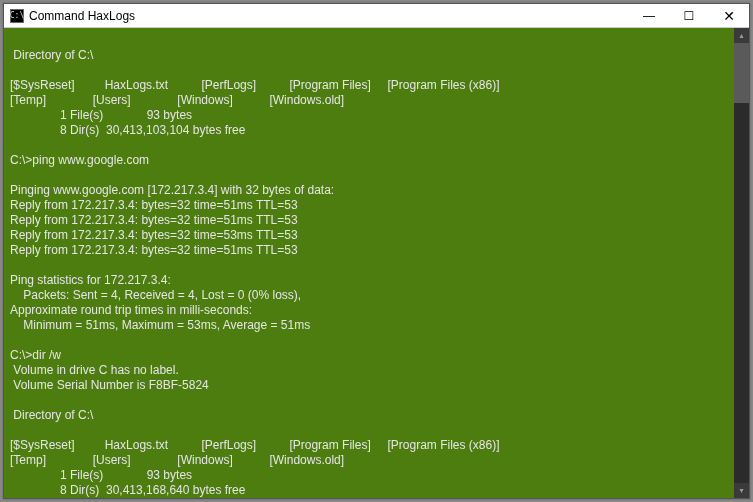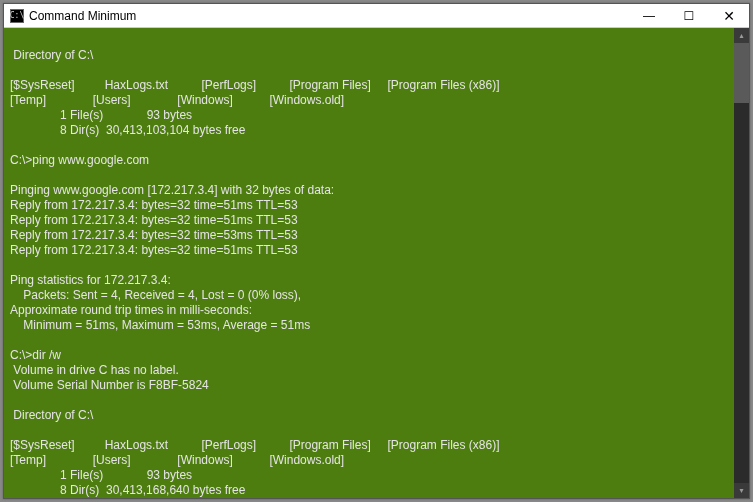--- a/index.html
+++ b/index.html
@@ -103,21 +103,21 @@
       height: 60px;
       background: #5a5a5a;
     }
   </style>
 </head>
 <body>
 
 <div class="window">
   <div class="titlebar">
     <div class="appicon">C:\</div>
-    <div class="title">Command Minimum</div>
+    <div class="title">Command HaxLogs</div>
     <div class="controls">
       <div class="ctrl">—</div>
       <div class="ctrl">☐</div>
       <div class="ctrl close">✕</div>
     </div>
   </div>
   <div class="terminal-wrap">
     <div class="terminal" id="terminal">
  Directory of C:\
 

